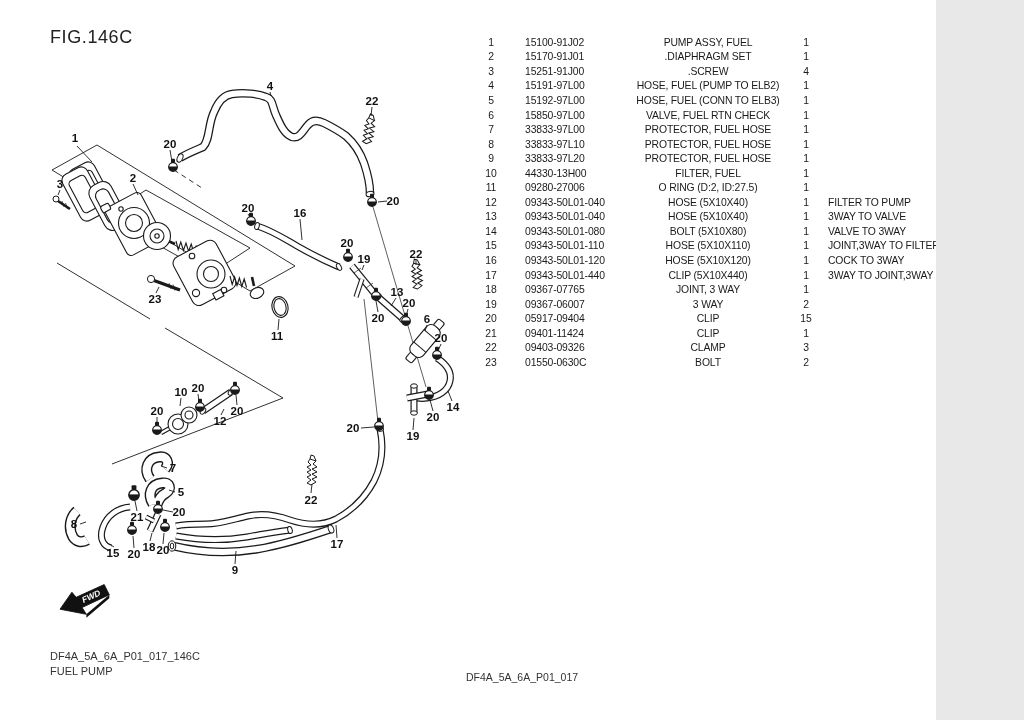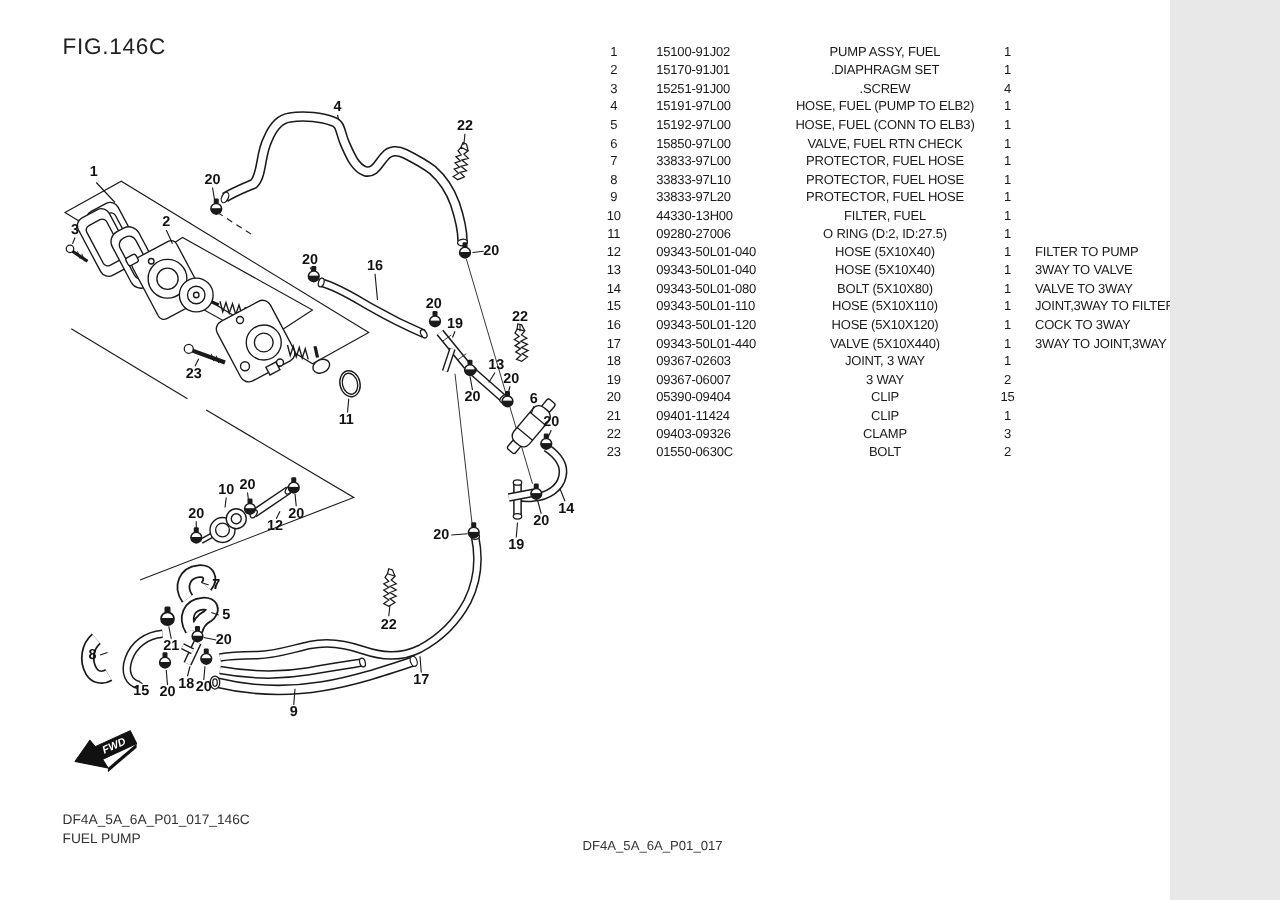--- a/index.html
+++ b/index.html
@@ -416,41 +416,41 @@
         <div class="prow">
           <div class="c-ref">16</div>
           <div class="c-part">09343-50L01-120</div>
           <div class="c-desc">HOSE (5X10X120)</div>
           <div class="c-qty">1</div>
           <div class="c-remarks">COCK TO 3WAY</div>
         </div>
         <div class="prow">
           <div class="c-ref">17</div>
           <div class="c-part">09343-50L01-440</div>
-          <div class="c-desc">VALVE (5X10X440)</div>
+          <div class="c-desc">CLIP (5X10X440)</div>
           <div class="c-qty">1</div>
           <div class="c-remarks">3WAY TO JOINT,3WAY</div>
         </div>
         <div class="prow">
           <div class="c-ref">18</div>
-          <div class="c-part">09367-02603</div>
+          <div class="c-part">09367-07765</div>
           <div class="c-desc">JOINT, 3 WAY</div>
           <div class="c-qty">1</div>
           <div class="c-remarks"></div>
         </div>
         <div class="prow">
           <div class="c-ref">19</div>
           <div class="c-part">09367-06007</div>
           <div class="c-desc">3 WAY</div>
           <div class="c-qty">2</div>
           <div class="c-remarks"></div>
         </div>
         <div class="prow">
           <div class="c-ref">20</div>
-          <div class="c-part">05390-09404</div>
+          <div class="c-part">05917-09404</div>
           <div class="c-desc">CLIP</div>
           <div class="c-qty">15</div>
           <div class="c-remarks"></div>
         </div>
         <div class="prow">
           <div class="c-ref">21</div>
           <div class="c-part">09401-11424</div>
           <div class="c-desc">CLIP</div>
           <div class="c-qty">1</div>
           <div class="c-remarks"></div>

